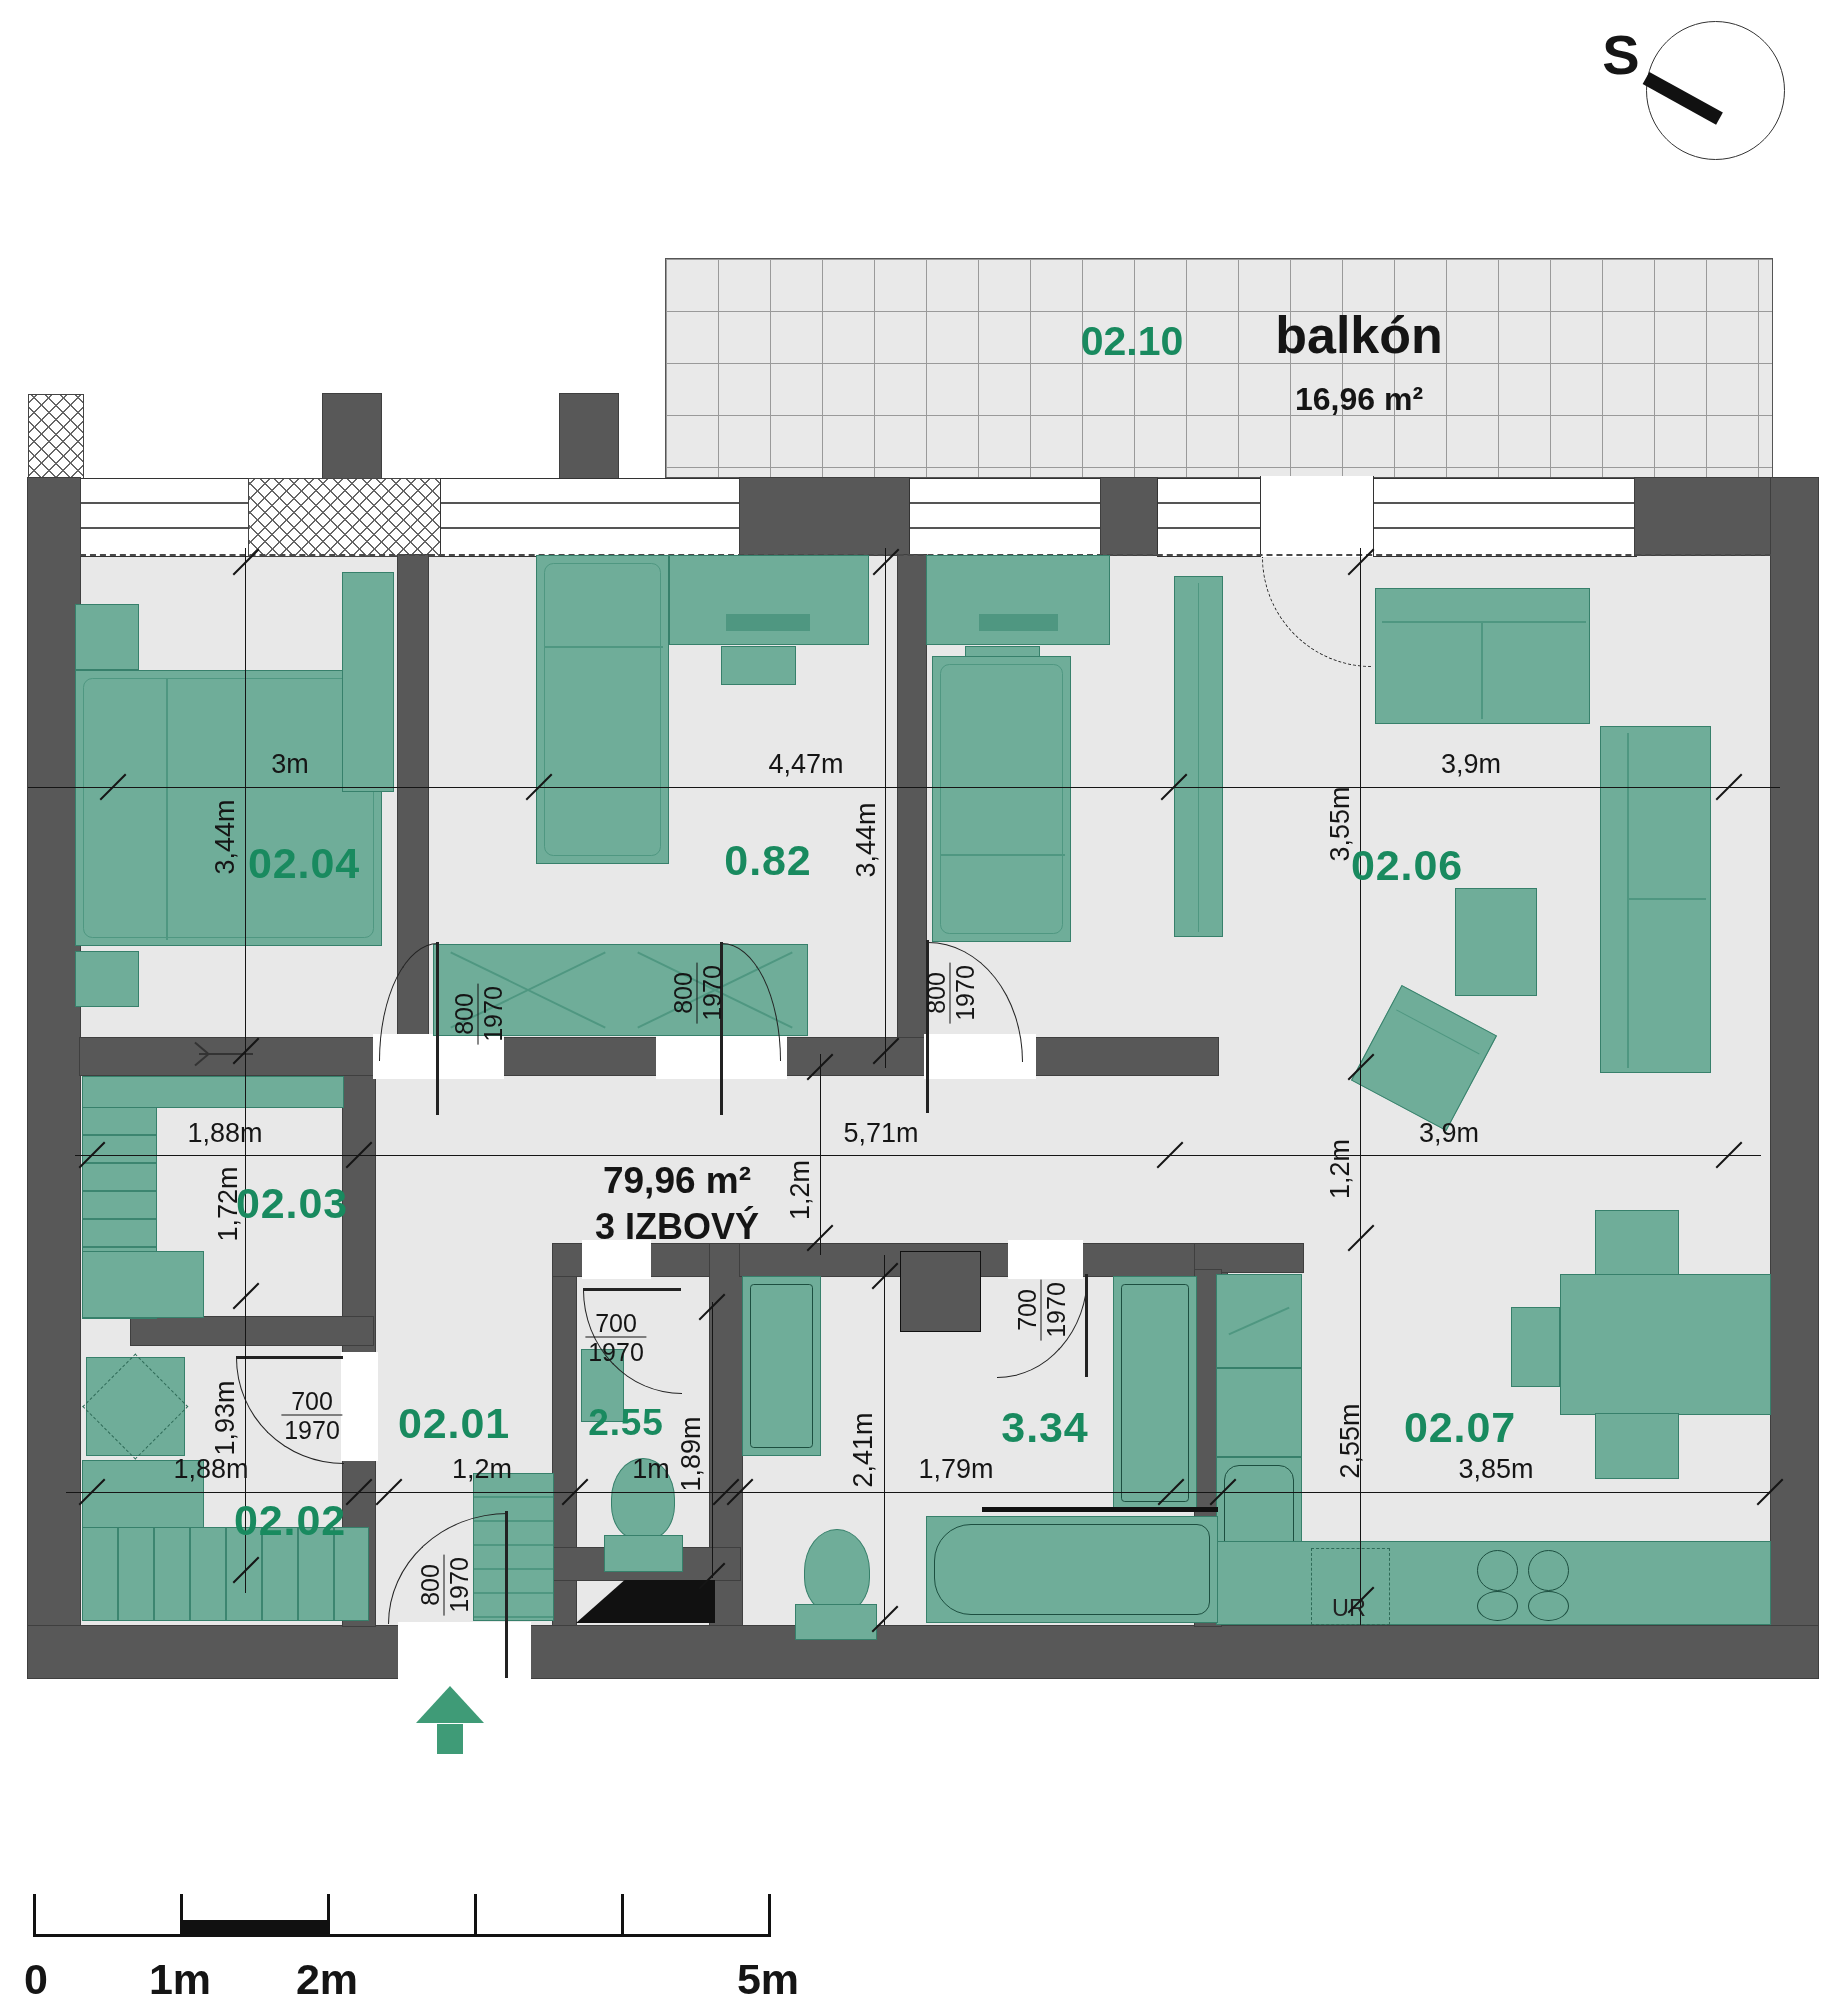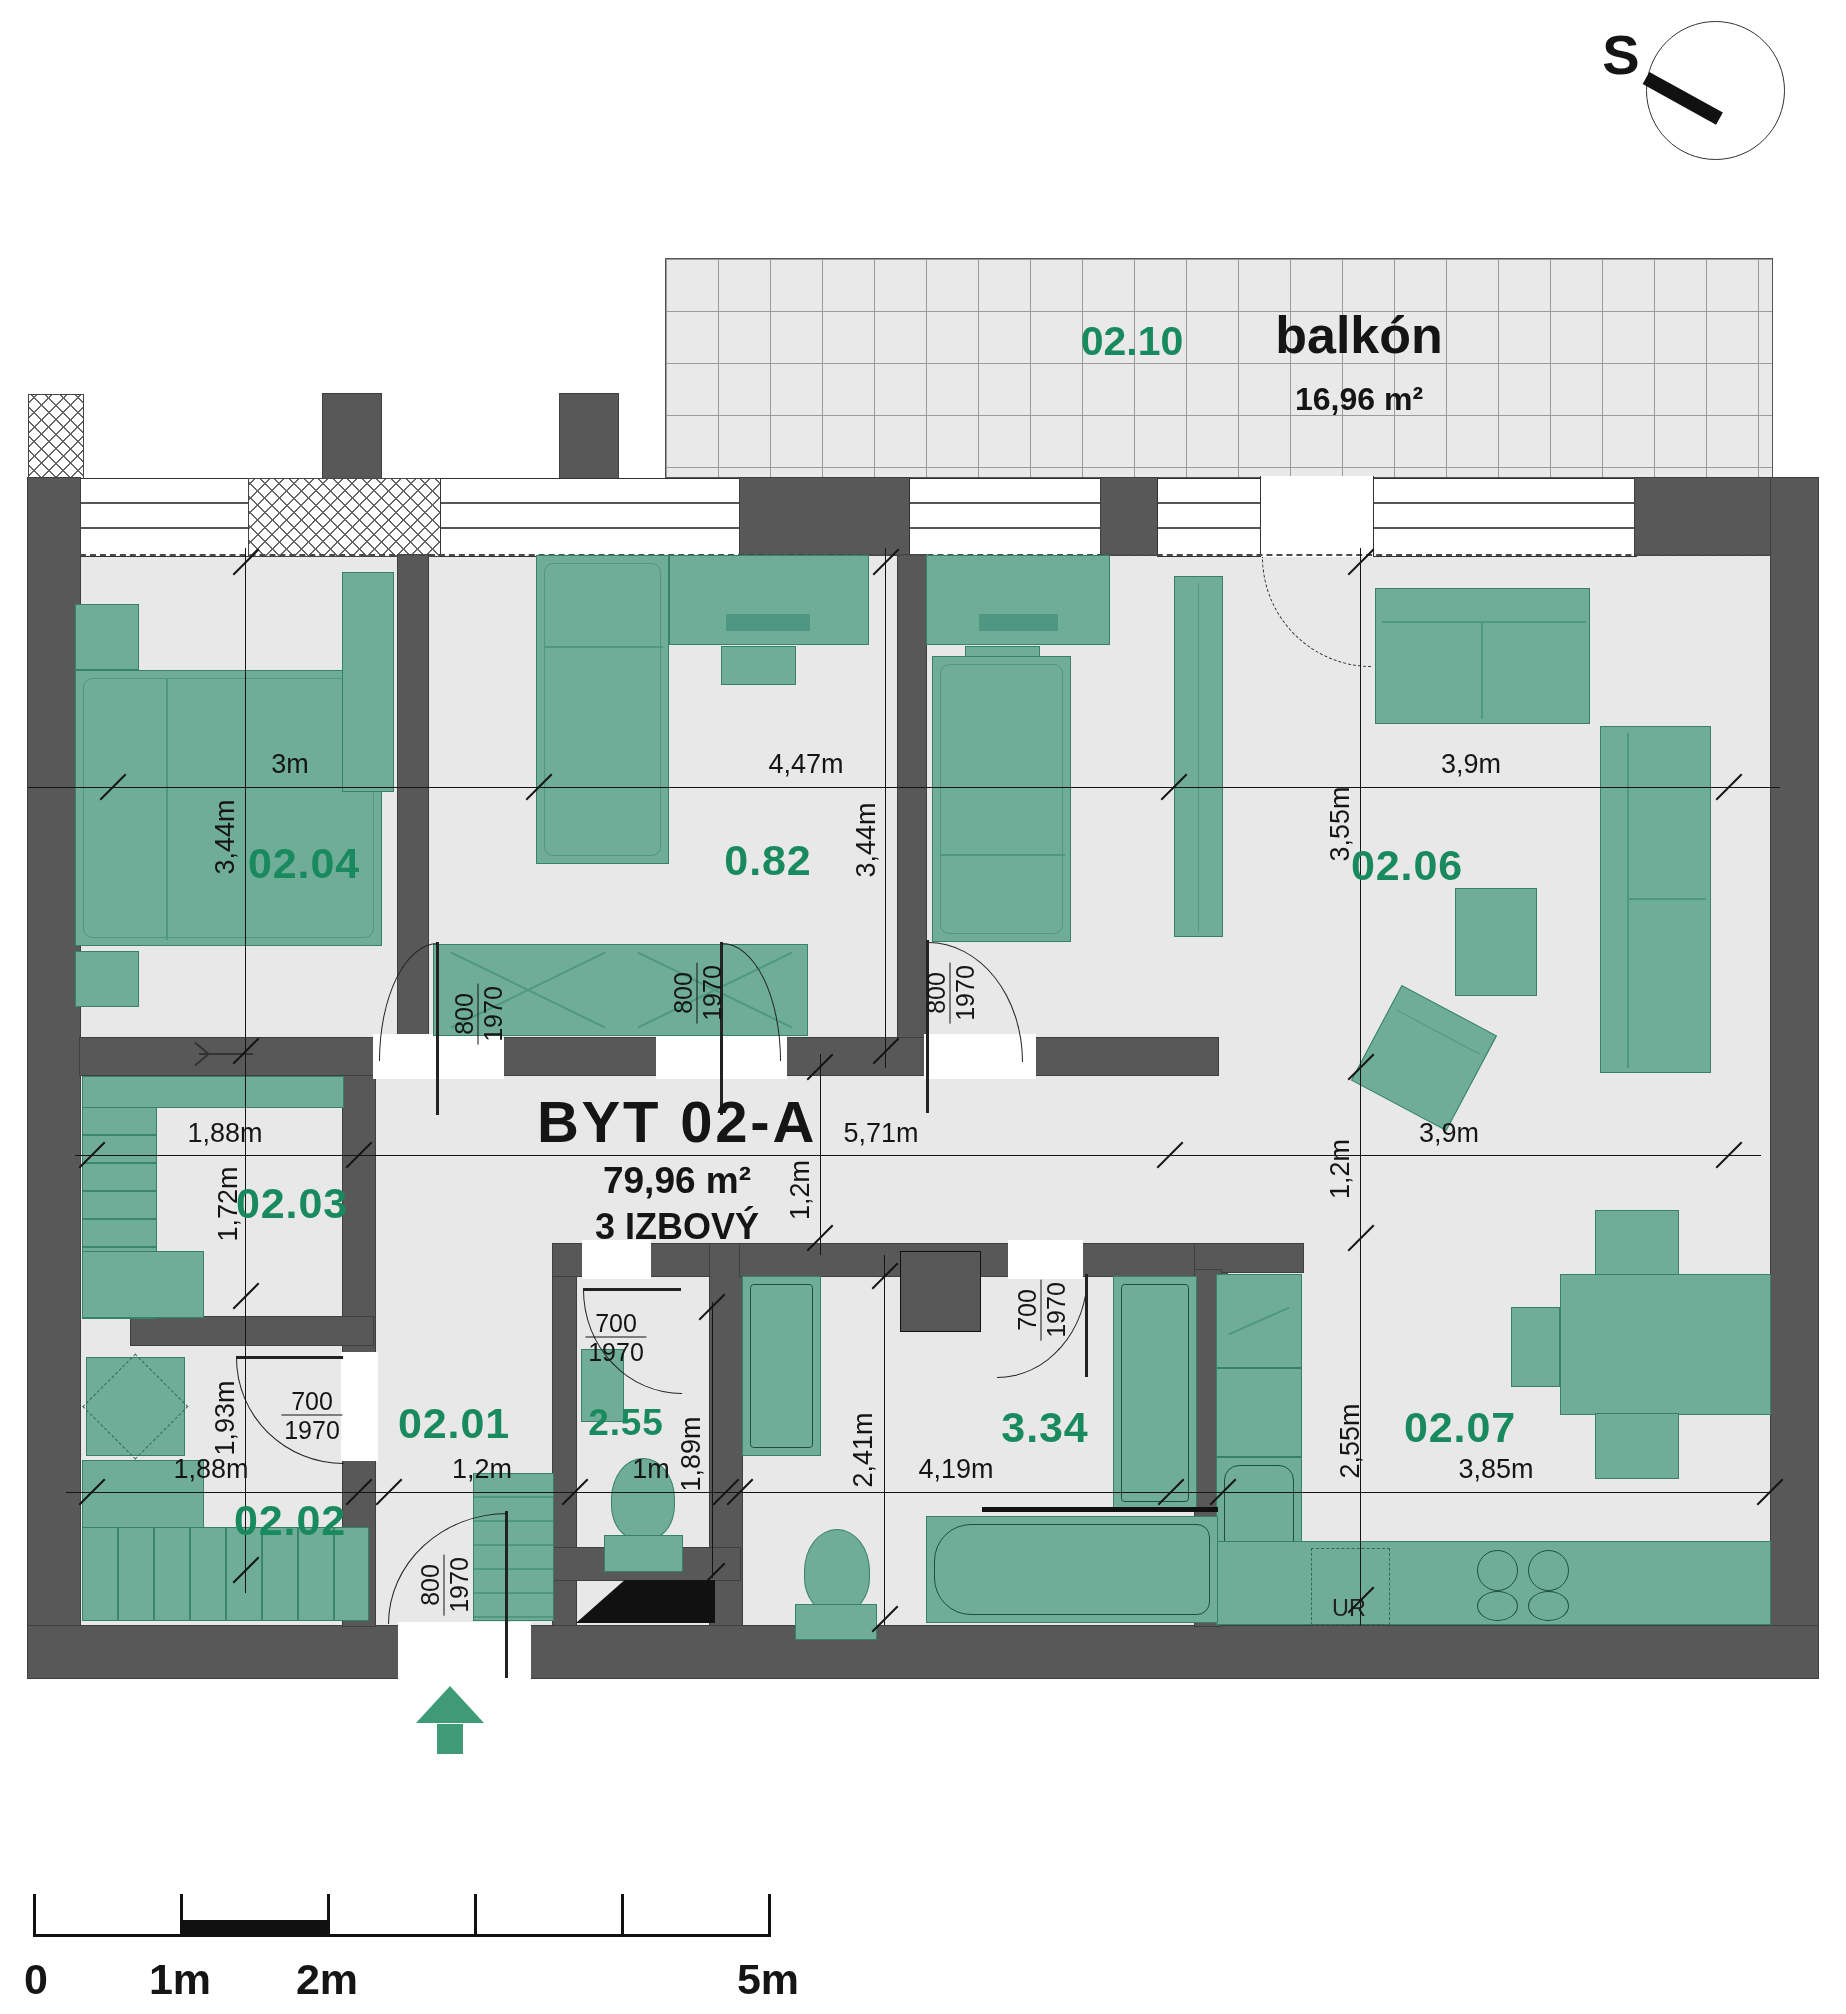--- a/index.html
+++ b/index.html
@@ -280,21 +280,21 @@
   <div class="dim" style="left:1449px;top:1149px">3,9m</div>
   <div class="dim v" style="left:228px;top:1204px">1,72m</div>
   <div class="dim v" style="left:800px;top:1190px">1,2m</div>
   <div class="dim v" style="left:1340px;top:1169px">1,2m</div>
   <div class="dim v" style="left:225px;top:1418px">1,93m</div>
   <div class="dim" style="left:211px;top:1485px">1,88m</div>
   <div class="dim" style="left:482px;top:1485px">1,2m</div>
   <div class="dim" style="left:651px;top:1485px">1m</div>
   <div class="dim v" style="left:691px;top:1454px">1,89m</div>
   <div class="dim v" style="left:863px;top:1450px">2,41m</div>
-  <div class="dim" style="left:956px;top:1485px">4,19m</div>
+  <div class="dim" style="left:956px;top:1485px">1,79m</div>
   <div class="dim v" style="left:1350px;top:1441px">2,55m</div>
   <div class="dim" style="left:1496px;top:1485px">3,85m</div>
 
   <div class="dlabel rot" style="left:478px;top:1014px">
       <span class="num">800</span>
       <span class="den">1970</span>
     </div>
   <div class="dlabel rot" style="left:697px;top:993px">
       <span class="num">800</span>
       <span class="den">1970</span>
@@ -323,21 +323,20 @@
   <div class="rlabel" style="left:304px;top:863px">02.04</div>
   <div class="rlabel" style="left:768px;top:860px">0.82</div>
   <div class="rlabel" style="left:1407px;top:865px">02.06</div>
   <div class="rlabel" style="left:292px;top:1203px">02.03</div>
   <div class="rlabel" style="left:290px;top:1520px">02.02</div>
   <div class="rlabel" style="left:454px;top:1423px">02.01</div>
   <div class="rlabel" style="left:626px;top:1423px;font-size:37px">2.55</div>
   <div class="rlabel" style="left:1045px;top:1427px">3.34</div>
   <div class="rlabel" style="left:1460px;top:1427px">02.07</div>
 
-  <div class="big" style="left:677px;top:1121px;font-size:58px;font-weight:800;letter-spacing:2.8px">BYT 02-A</div>
   <div class="big" style="left:677px;top:1181px;font-size:37px;font-weight:700">79,96 m²</div>
   <div class="big" style="left:677px;top:1227px;font-size:36px;font-weight:700">3 IZBOVÝ</div>
 
   <div class="abs" style="left:416px;top:1686px;width:0;height:0;border-left:34px solid transparent;border-right:34px solid transparent;border-bottom:37px solid #3f9b77"></div>
   <div class="abs" style="left:437px;top:1724px;width:26px;height:30px;background:#3f9b77"></div>
 
   <div class="abs" style="left:33px;top:1934px;width:738px;height:2.8px;background:#111"></div>
   <div class="abs" style="left:180px;top:1920px;width:148px;height:15px;background:#111"></div>
   <div class="sbtick" style="left:33px;top:1894px;height:41px"></div>
   <div class="sbtick" style="left:180px;top:1894px;height:41px"></div>

